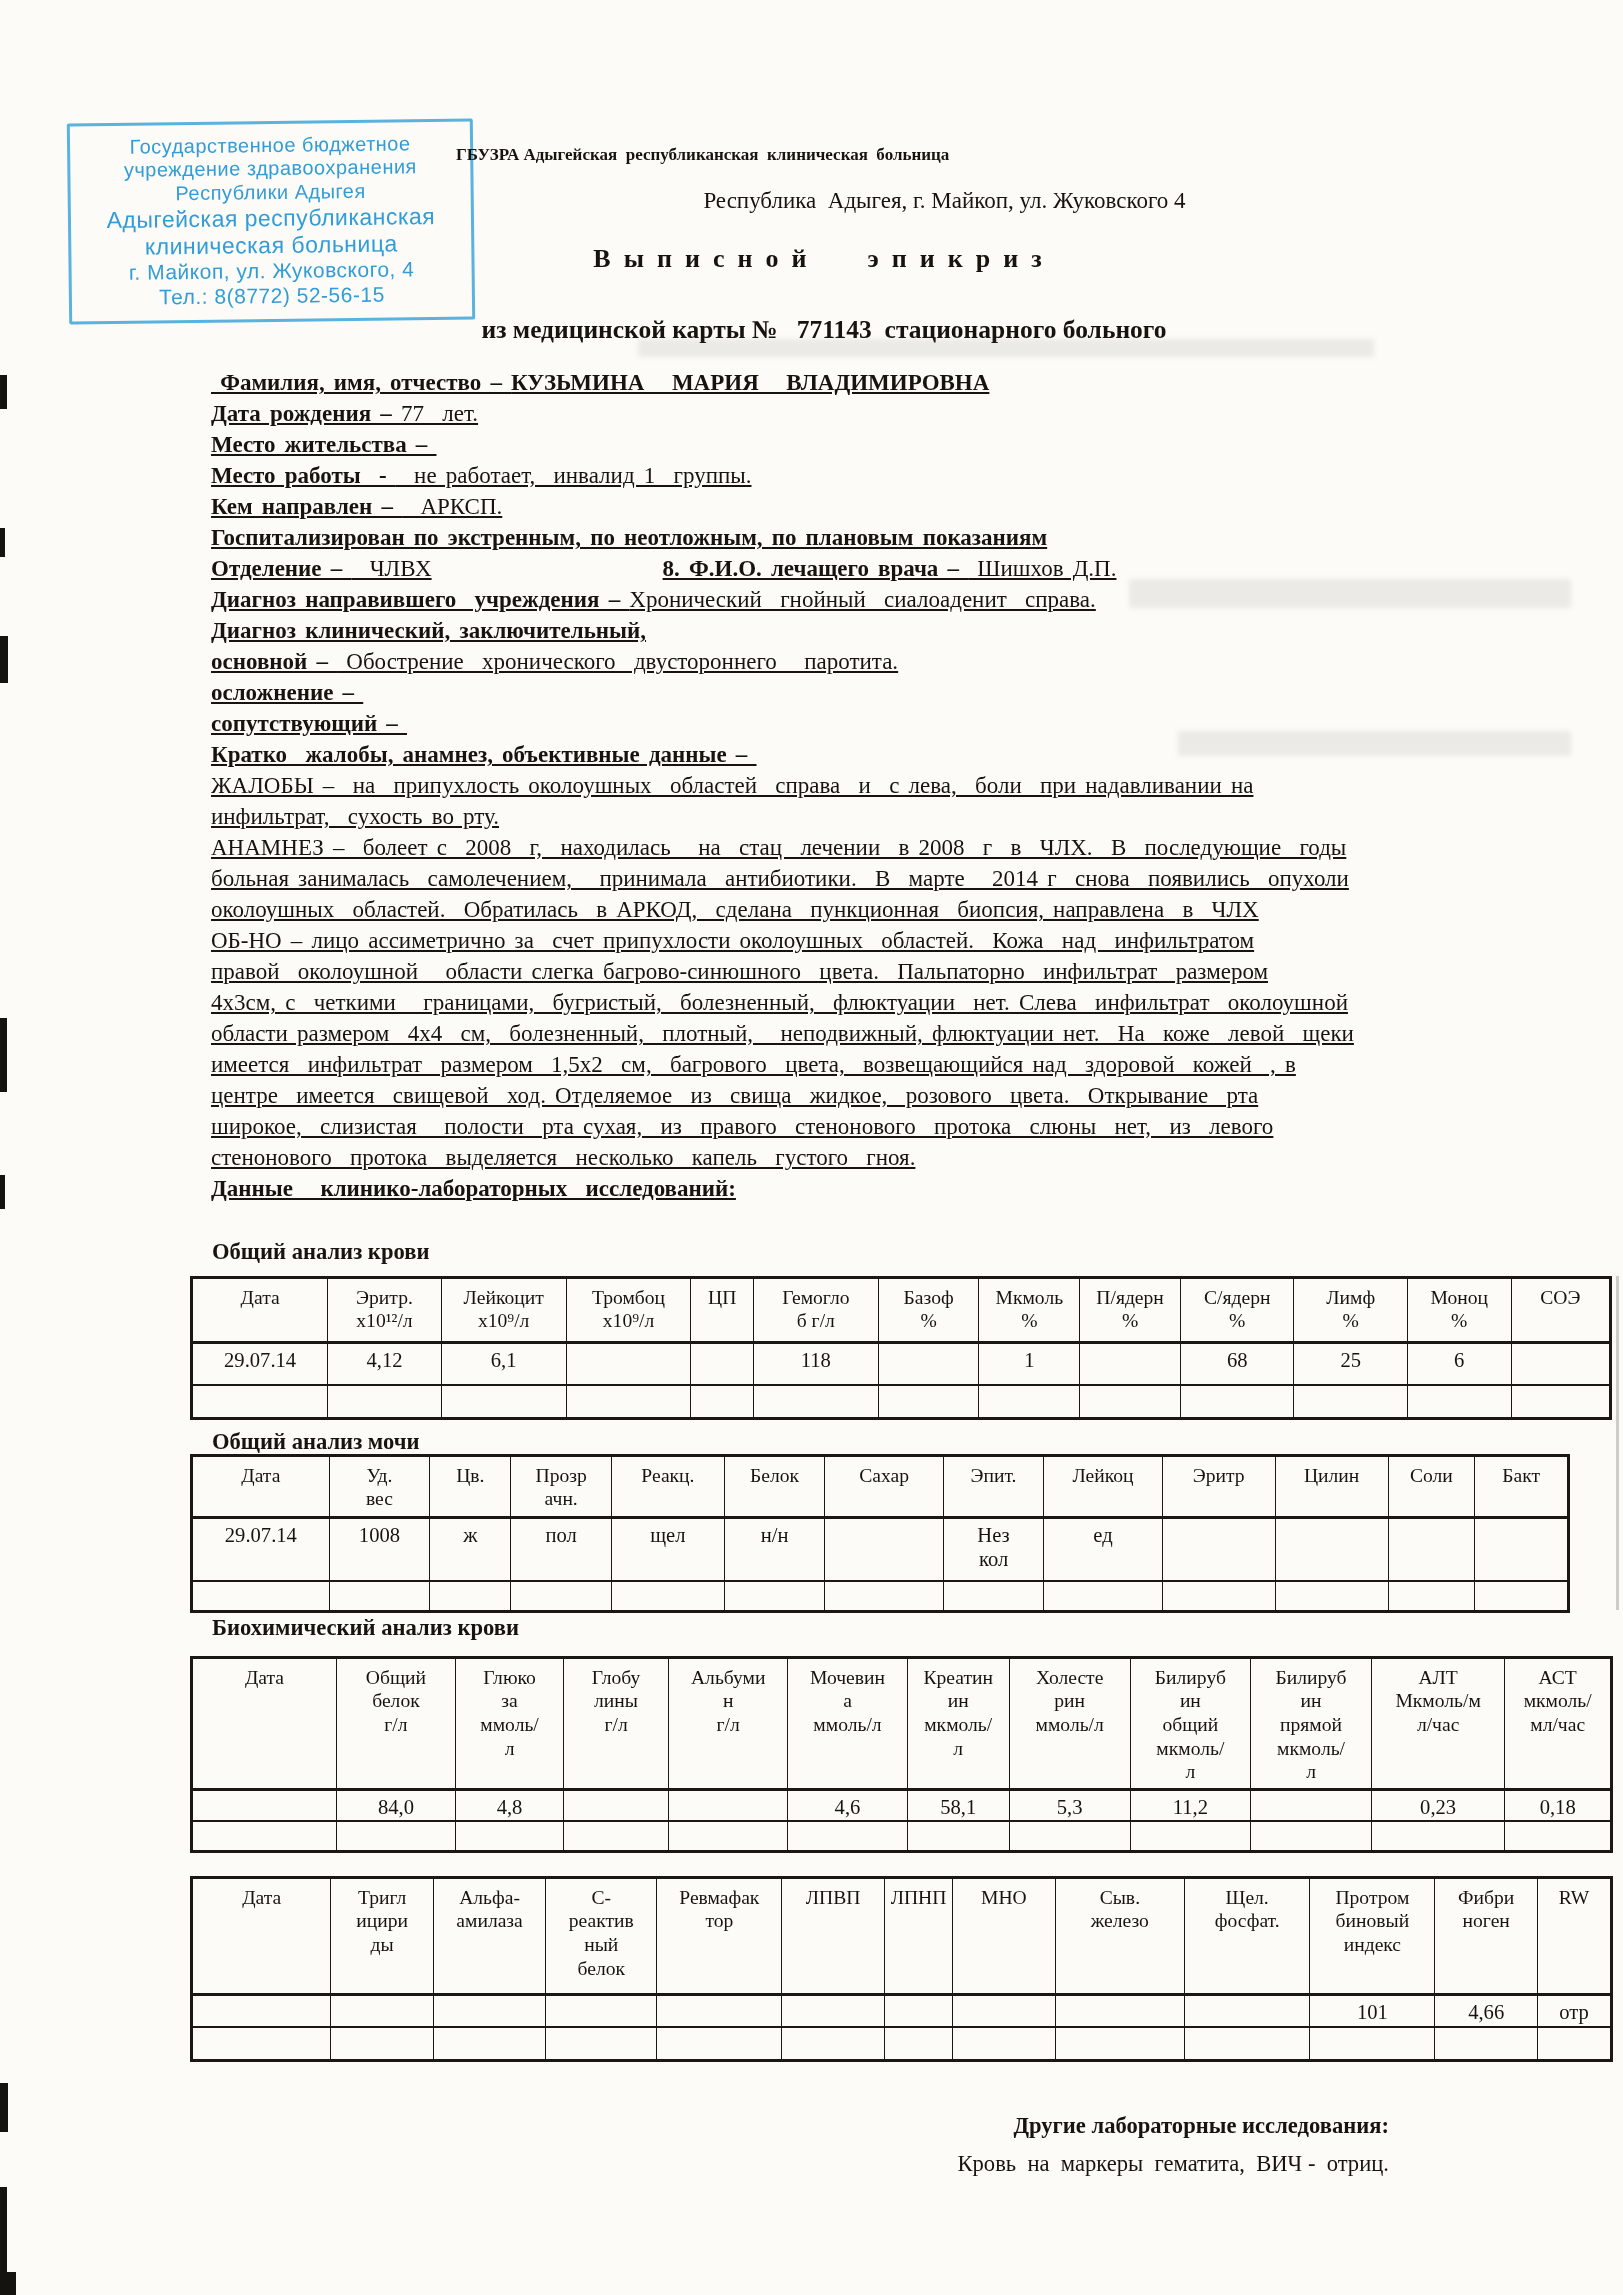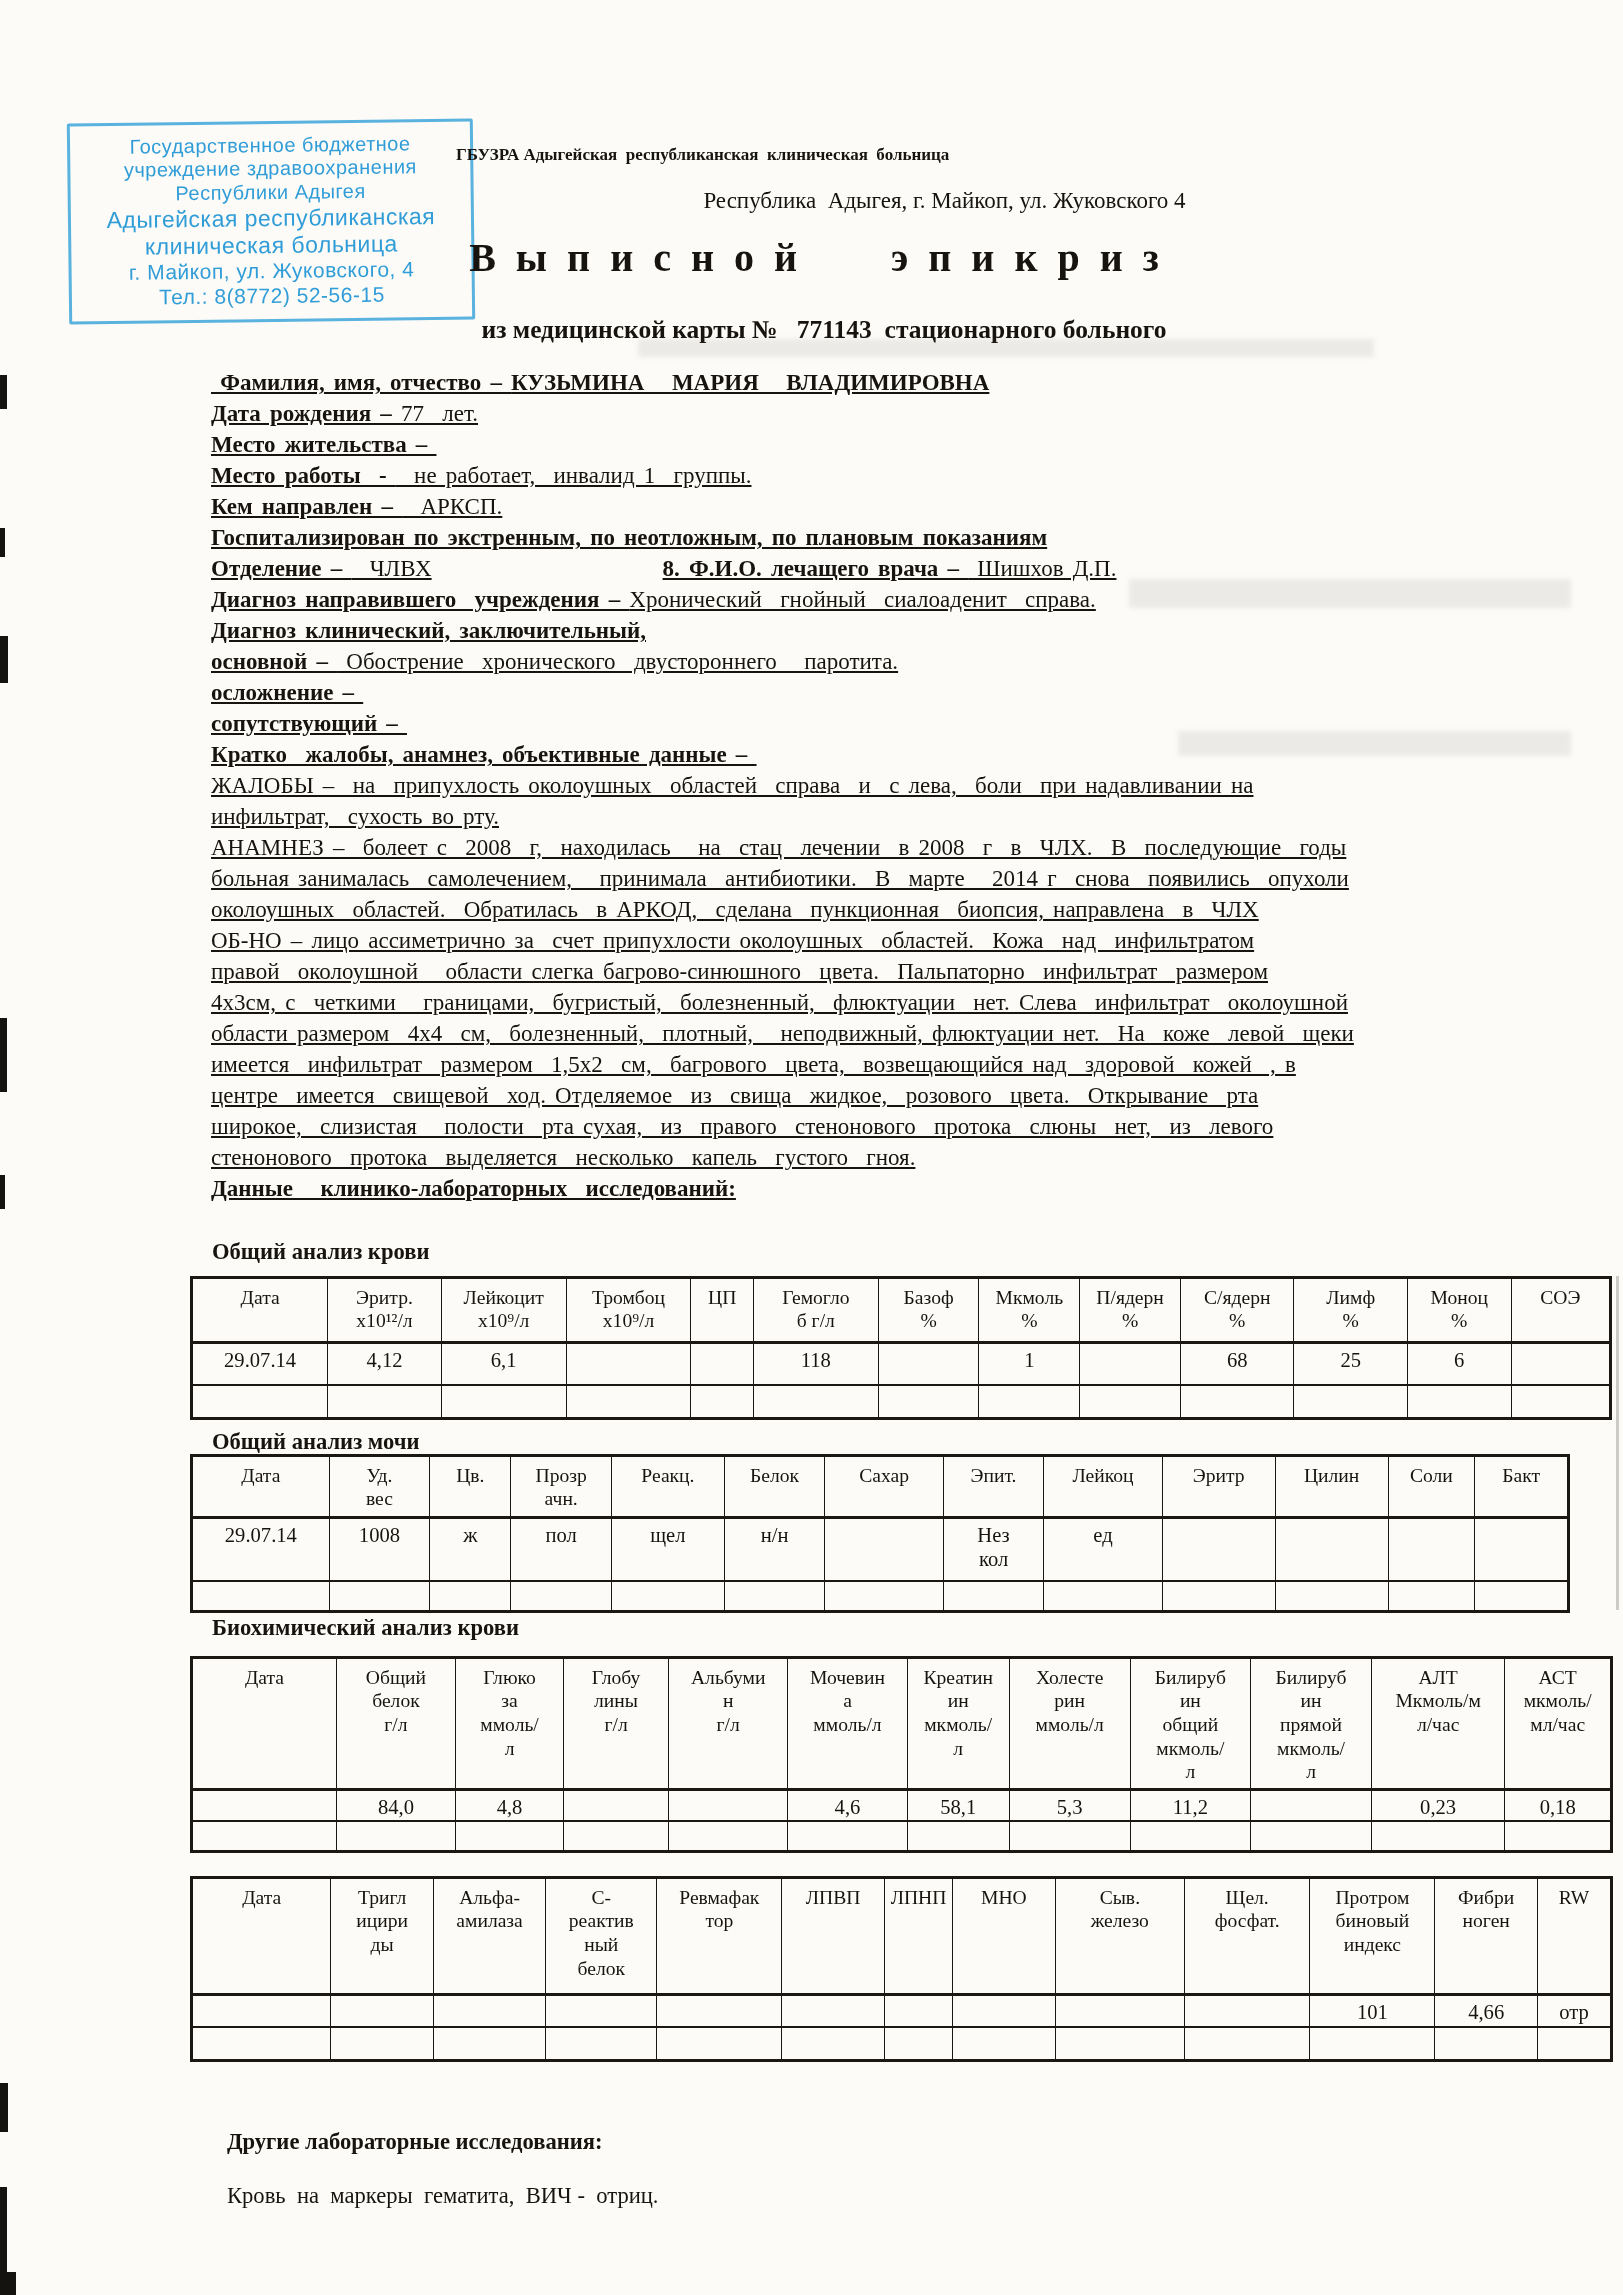--- a/index.html
+++ b/index.html
@@ -14,22 +14,22 @@
   .stamp div{white-space:pre;line-height:1.18;letter-spacing:0.5px;}
   .stamp .li-0,.stamp .li-1,.stamp .li-2{font-size:20px;}
   .stamp .li-3,.stamp .li-4{font-size:23px;}
   .stamp .li-5{font-size:21px;}
   .stamp .li-6{font-size:21px;}
   
   .hdr-org{position:absolute;left:456px;top:145px;width:977px;
            font-size:17px;white-space:pre;}
   .hdr-addr{position:absolute;left:456px;top:188px;width:977px;text-align:center;
             font-size:23px;white-space:pre;}
-  .doc-title{position:absolute;left:196px;top:234px;width:1256px;text-align:center;
-             font-size:40px;letter-spacing:.5em;word-spacing:1.1em;}
+  .doc-title{position:absolute;left:196px;top:244px;width:1256px;text-align:center;
+             font-size:26px;letter-spacing:.5em;word-spacing:1.1em;}
   .card-line{position:absolute;left:196px;top:315px;width:1256px;text-align:center;
              font-size:25.5px;white-space:pre;}
   
   .body-block{position:absolute;left:211px;top:367px;width:1256px;font-size:23px;text-decoration:underline;}
   .body-block p{margin:0;line-height:31px;white-space:pre;word-spacing:3.4px;}
   .body-block span{white-space:pre;}
   
   .tbl-title{position:absolute;font-size:22.6px;white-space:pre;}
   .t-blood{left:212px;top:1239px;}
   .t-urine{left:212px;top:1422px;margin-top:7px;}
@@ -45,21 +45,21 @@
   .tbl-blood{left:190px;top:1276px;width:1422px;}
   .tbl-blood th{height:55px;}
   .tbl-urine{left:190px;top:1454px;width:1380px;}
   .tbl-urine th{height:52px;}
   .tbl-biochem{left:190px;top:1656px;width:1423px;}
   .tbl-biochem th{height:122px;}
   .tbl-coag{left:190px;top:1876px;width:1423px;}
   .tbl-coag th{height:107px;}
   
   .other-block{position:absolute;left:211px;top:2107px;width:1178px;font-size:22.6px;}
-  .other-block p{margin:16px;line-height:38px;white-space:pre;}
+  .other-block p{margin:0;line-height:38px;white-space:pre;text-align:right;}
   
   .art{position:absolute;background:#151310;}
   .smudge{position:absolute;background:rgba(90,88,84,.10);filter:blur(2.9px);}
   .edge-line{position:absolute;background:rgba(40,36,30,.22);}
 </style>
 </head>
 <body>
 
 <div class="page">
 

